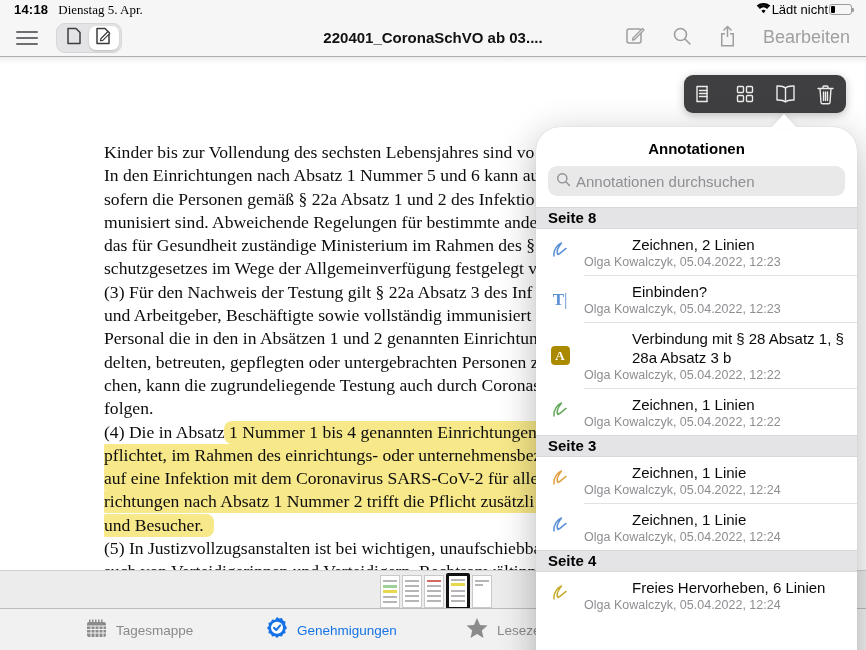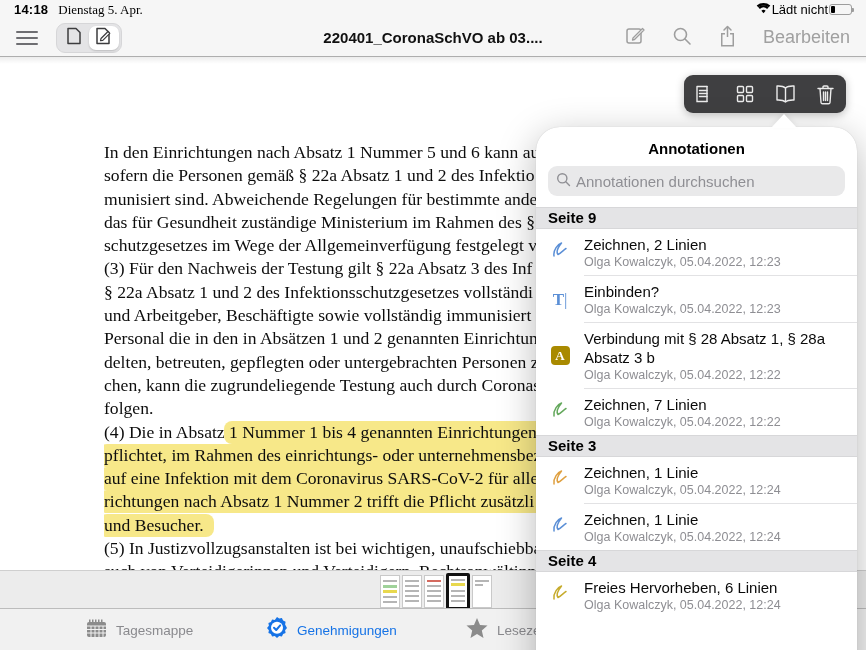--- a/index.html
+++ b/index.html
@@ -125,21 +125,21 @@
   .searchbox input::placeholder { color:#8f8f94; opacity:1; }
   .sec-header {
     background:#e4e4e6; border-top:1px solid #d7d7d9; border-bottom:1px solid #d7d7d9;
     font-size:15px; font-weight:700; color:#000; padding:1px 12px 2px;
   }
   .anno-row { display:flex; align-items:center; padding:6px 10px 6px 0; cursor:pointer; }
   .anno-row + .anno-row { border-top:1px solid #e2e2e4; margin-left:48px; padding-left:0; }
   .anno-row + .anno-row .row-icon { margin-left:-48px; }
   .row-icon { width:48px; min-width:48px; display:flex; align-items:center; justify-content:center; }
   .row-text { display:flex; flex-direction:column; gap:1px; }
-  .row-title { font-size:15px; color:#0a0a0a; line-height:19px; white-space:normal; }
+  .row-title { font-size:15px; color:#0a0a0a; line-height:19px; white-space:normal;margin-left:48px; }
   .row-meta { font-size:12.5px; color:#8e8e93; }
   .marker-a {
     width:19px; height:19px; border-radius:4px; display:flex; align-items:center; justify-content:center;
     color:#fff; font-weight:700; font-size:13px; font-family:"Liberation Serif",serif;
   }
   .tnote { font-family:"Liberation Serif",serif; font-weight:700; font-size:17px; line-height:17px; }
   .tnote .bar { font-weight:400; }
 </style>
 </head>
 <body>
@@ -206,27 +206,27 @@
           <path d="M6 5l3.5-3.5L13 5" fill="none" stroke="#9e9e9e" stroke-width="1.5" stroke-linecap="round" stroke-linejoin="round"></path>
         </svg>
     </span>
     <span class="lbl">Bearbeiten</span>
   </div>
 </div>
 
 <div class="doc">
   <div class="doc-topshadow"></div>
   <div class="textcol" id="textcol">
+      <div class="line">Kinder bis zur Vollendung des sechsten Lebensjahres sind vo</div>
       <div class="line">In den Einrichtungen nach Absatz 1 Nummer 5 und 6 kann au</div>
       <div class="line">sofern die Personen gemäß § 22a Absatz 1 und 2 des Infektio</div>
       <div class="line">munisiert sind. Abweichende Regelungen für bestimmte ande</div>
       <div class="line">das für Gesundheit zuständige Ministerium im Rahmen des §</div>
       <div class="line">schutzgesetzes im Wege der Allgemeinverfügung festgelegt v</div>
       <div class="line">(3) Für den Nachweis der Testung gilt § 22a Absatz 3 des Inf</div>
-      <div class="line">§ 22a Absatz 1 und 2 des Infektionsschutzgesetzes vollständi</div>
       <div class="line">und Arbeitgeber, Beschäftigte sowie vollständig immunisiert</div>
       <div class="line">Personal die in den in Absätzen 1 und 2 genannten Einrichtun</div>
       <div class="line">delten, betreuten, gepflegten oder untergebrachten Personen z</div>
       <div class="line">chen, kann die zugrundeliegende Testung auch durch Coronas</div>
       <div class="line">folgen.</div>
       <div class="line">(4) Die in Absatz <span class="hl" style="background: rgba(246, 229, 121, 0.88);">1 Nummer 1 bis 4 genannten Einrichtungen</span></div>
       <div class="line"><span class="hl" style="background: rgba(246, 229, 121, 0.88);">pflichtet, im Rahmen des einrichtungs- oder unternehmensbez</span></div>
       <div class="line"><span class="hl" style="background: rgba(246, 229, 121, 0.88);">auf eine Infektion mit dem Coronavirus SARS-CoV-2 für alle</span></div>
       <div class="line"><span class="hl" style="background: rgba(246, 229, 121, 0.88);">richtungen nach Absatz 1 Nummer 2 trifft die Pflicht zusätzli</span></div>
       <div class="line"><span class="hl" style="background: rgba(246, 229, 121, 0.88);">und Besucher.</span></div>
@@ -355,21 +355,21 @@
   <div class="searchbox">
     <span>
       <svg width="15" height="15" viewBox="0 0 15 15">
           <circle cx="6.3" cy="6.3" r="4.6" fill="none" stroke="#8f8f94" stroke-width="1.4"></circle>
           <line x1="9.8" y1="9.8" x2="13.5" y2="13.5" stroke="#8f8f94" stroke-width="1.4" stroke-linecap="round"></line>
         </svg>
     </span>
     <input type="text" placeholder="Annotationen durchsuchen" style="">
   </div>
   <div id="anno-list">
-      <div class="sec-header">Seite 9</div>
+      <div class="sec-header">Seite 8</div>
       <div class="anno-row">
         <div class="row-icon">
           <span><svg width="20" height="20" viewBox="0 0 20 20">
               <path d="M4 16 C3 10 8 4 11.5 3 C7.5 8 6 12 8 14.5 C10.5 13.5 14 9.5 16 8.5" fill="none" stroke="#5b8fd6" stroke-width="1.5" stroke-linecap="round" stroke-linejoin="round"></path>
             </svg></span>
         </div>
         <div class="row-text">
           <div class="row-title">Zeichnen, 2 Linien</div>
           <div class="row-meta">Olga Kowalczyk, 05.04.2022, 12:23</div>
         </div>
@@ -394,21 +394,21 @@
           <div class="row-meta">Olga Kowalczyk, 05.04.2022, 12:22</div>
         </div>
       </div>
       <div class="anno-row">
         <div class="row-icon">
           <span><svg width="20" height="20" viewBox="0 0 20 20">
               <path d="M4 16 C3 10 8 4 11.5 3 C7.5 8 6 12 8 14.5 C10.5 13.5 14 9.5 16 8.5" fill="none" stroke="#64a85c" stroke-width="1.5" stroke-linecap="round" stroke-linejoin="round"></path>
             </svg></span>
         </div>
         <div class="row-text">
-          <div class="row-title">Zeichnen, 7 Linien</div>
+          <div class="row-title">Zeichnen, 1 Linien</div>
           <div class="row-meta">Olga Kowalczyk, 05.04.2022, 12:22</div>
         </div>
       </div>
       <div class="sec-header">Seite 3</div>
       <div class="anno-row">
         <div class="row-icon">
           <span><svg width="20" height="20" viewBox="0 0 20 20">
               <path d="M4 16 C3 10 8 4 11.5 3 C7.5 8 6 12 8 14.5 C10.5 13.5 14 9.5 16 8.5" fill="none" stroke="#dfa040" stroke-width="1.5" stroke-linecap="round" stroke-linejoin="round"></path>
             </svg></span>
         </div>

